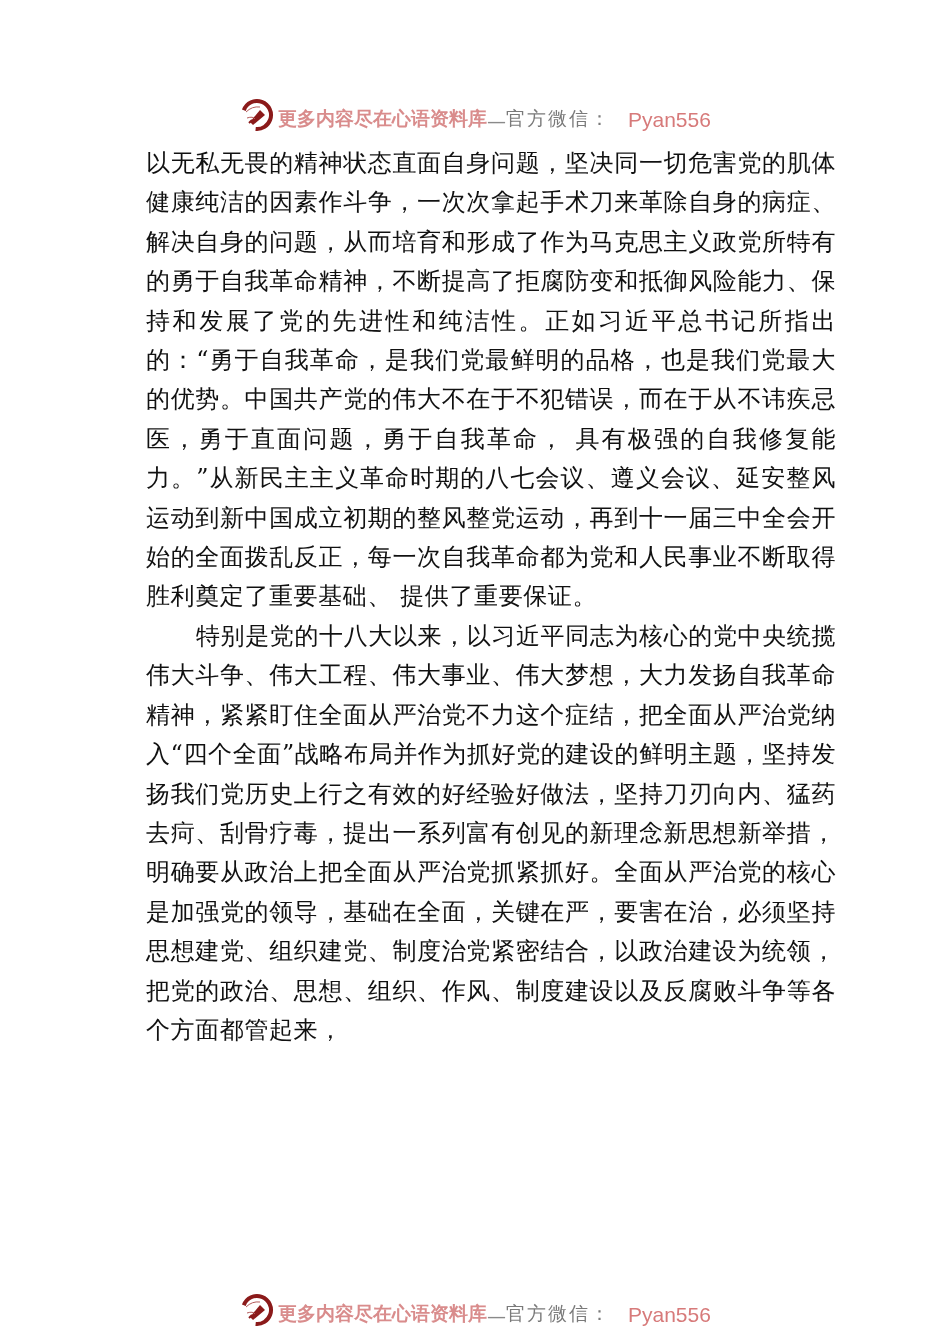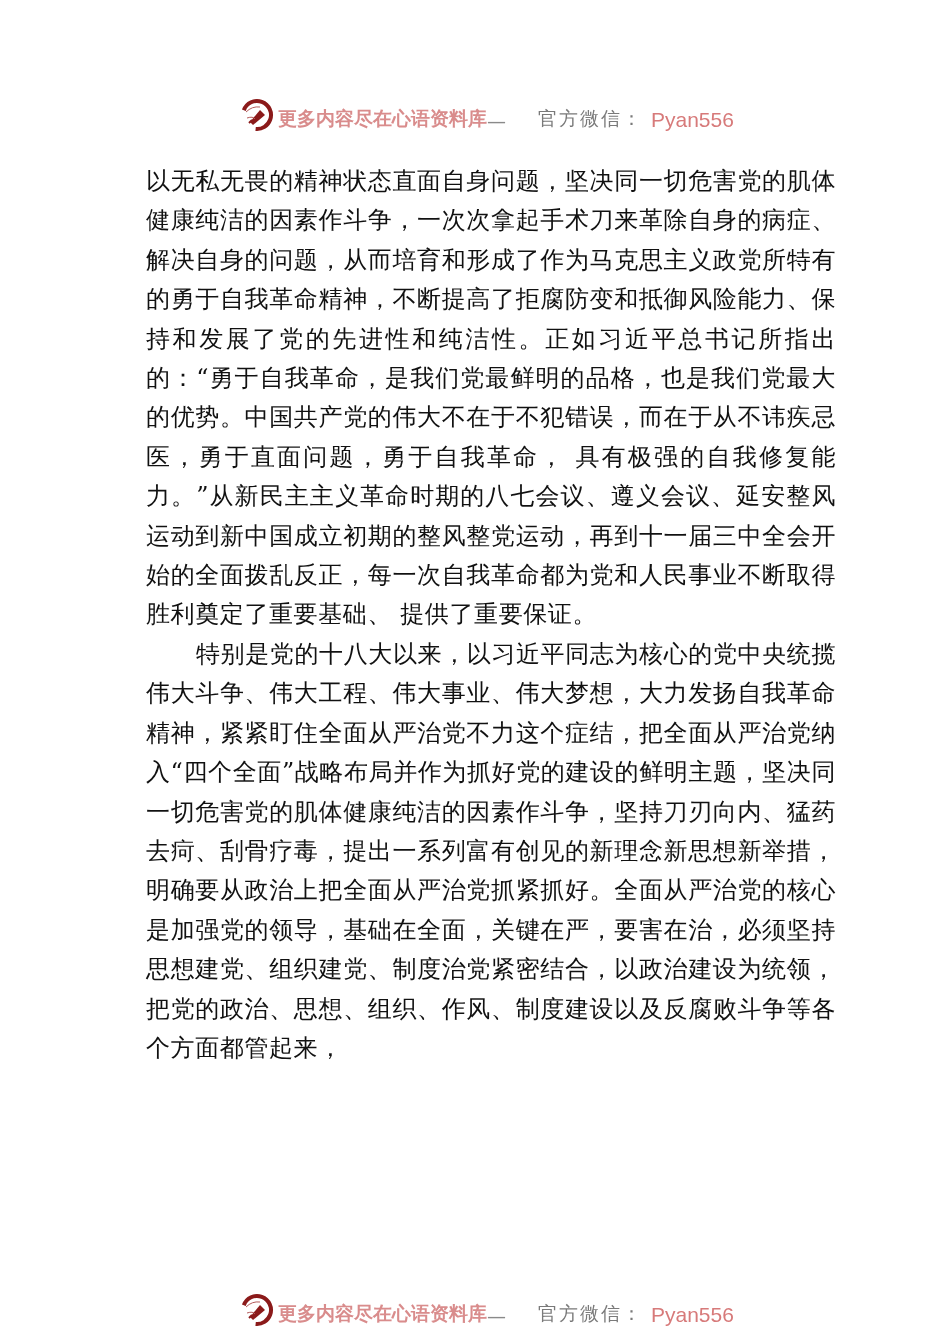--- a/index.html
+++ b/index.html
@@ -41,32 +41,31 @@
     .banner .dash {
       font-family: "DejaVu Sans", sans-serif;
       font-size: 19px;
       color: #8a8a8a;
     }
     .banner .wechat-label {
       font-family: "DejaVu Serif", "Liberation Serif", serif;
       font-size: 19px;
       color: #7a7a7a;
       letter-spacing: 2px;
-      margin-left: 32px;
     }
     .banner .wechat-id {
       font-family: "Liberation Sans", "DejaVu Sans", sans-serif;
       font-size: 21px;
       color: #d77a7a;
-      margin-left: 8px;
+      margin-left: 17px;
     }
     .content {
       position: absolute;
       left: 146px;
-      top: 162px;
+      top: 144px;
       width: 690px;
     }
     .content p {
       margin: 0;
       font-size: 24px;
       line-height: 39.4px;
       text-align: justify;
       letter-spacing: 0.6px;
       word-break: break-all;
     }
@@ -89,21 +88,21 @@
     </svg>
   </span>
   <span class="site">更多内容尽在心语资料库</span>
   <span class="dash">—</span>
   <span class="wechat-label">官方微信：</span>
   <span class="wechat-id">Pyan556</span>
 </div>
 
 <div class="content">
   <p>以无私无畏的精神状态直面自身问题，坚决同一切危害党的肌体健康纯洁的因素作斗争，一次次拿起手术刀来革除自身的病症、解决自身的问题，从而培育和形成了作为马克思主义政党所特有的勇于自我革命精神，不断提高了拒腐防变和抵御风险能力、保持和发展了党的先进性和纯洁性。正如习近平总书记所指出的：“勇于自我革命，是我们党最鲜明的品格，也是我们党最大的优势。中国共产党的伟大不在于不犯错误，而在于从不讳疾忌医，勇于直面问题，勇于自我革命， 具有极强的自我修复能力。”从新民主主义革命时期的八七会议、遵义会议、延安整风运动到新中国成立初期的整风整党运动，再到十一届三中全会开始的全面拨乱反正，每一次自我革命都为党和人民事业不断取得胜利奠定了重要基础、 提供了重要保证。</p>
-  <p class="indent">特别是党的十八大以来，以习近平同志为核心的党中央统揽伟大斗争、伟大工程、伟大事业、伟大梦想，大力发扬自我革命精神，紧紧盯住全面从严治党不力这个症结，把全面从严治党纳入“四个全面”战略布局并作为抓好党的建设的鲜明主题，坚决同一切危害党的肌体健康纯洁的因素作斗争，坚持刀刃向内、猛药去疴、刮骨疗毒，提出一系列富有创见的新理念新思想新举措，明确要从政治上把全面从严治党抓紧抓好。全面从严治党的核心是加强党的领导，基础在全面，关键在严，要害在治，必须坚持思想建党、组织建党、制度治党紧密结合，以政治建设为统领，把党的政治、思想、组织、作风、制度建设以及反腐败斗争等各个方面都管起来，</p>
+  <p class="indent">特别是党的十八大以来，以习近平同志为核心的党中央统揽伟大斗争、伟大工程、伟大事业、伟大梦想，大力发扬自我革命精神，紧紧盯住全面从严治党不力这个症结，把全面从严治党纳入“四个全面”战略布局并作为抓好党的建设的鲜明主题，坚持发扬我们党历史上行之有效的好经验好做法，坚持刀刃向内、猛药去疴、刮骨疗毒，提出一系列富有创见的新理念新思想新举措，明确要从政治上把全面从严治党抓紧抓好。全面从严治党的核心是加强党的领导，基础在全面，关键在严，要害在治，必须坚持思想建党、组织建党、制度治党紧密结合，以政治建设为统领，把党的政治、思想、组织、作风、制度建设以及反腐败斗争等各个方面都管起来，</p>
 </div>
 
 <div class="banner bottom">
   <span class="logo">
     <svg width="34" height="34" viewBox="0 0 34 34">
       <circle cx="17" cy="17" r="14" fill="none" stroke="#8b1a1a" stroke-width="4" stroke-dasharray="62 26" transform="rotate(200 17 17)"></circle>
       <path d="M10 24 L20 12 L25 17 L13 27 Z" fill="#8b1a1a"></path>
       <path d="M9 25 L12 22" stroke="#8b1a1a" stroke-width="2"></path>
       <path d="M6 14 Q12 8 20 9" fill="none" stroke="#b45a5a" stroke-width="1"></path>
       <path d="M7 20 Q13 18 15 21" fill="none" stroke="#b45a5a" stroke-width="1"></path>

